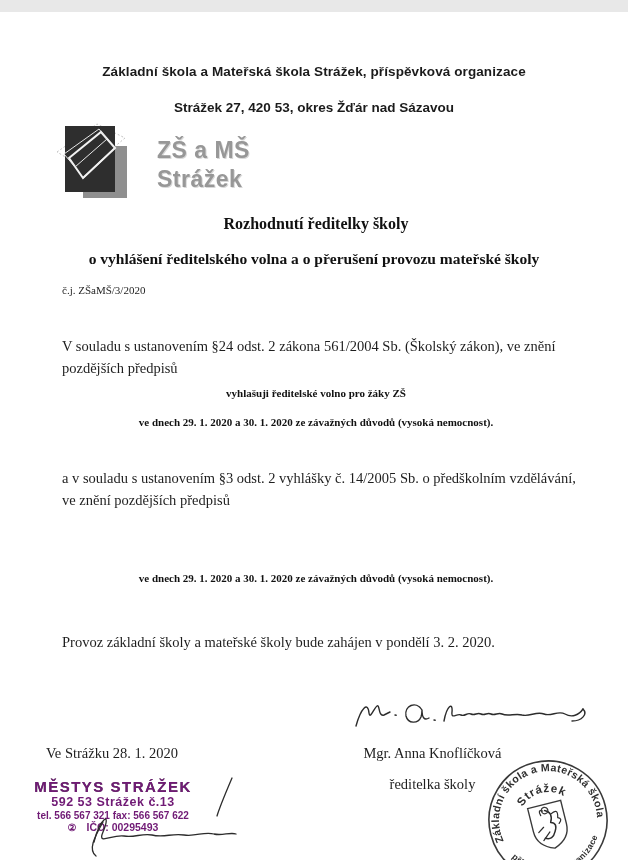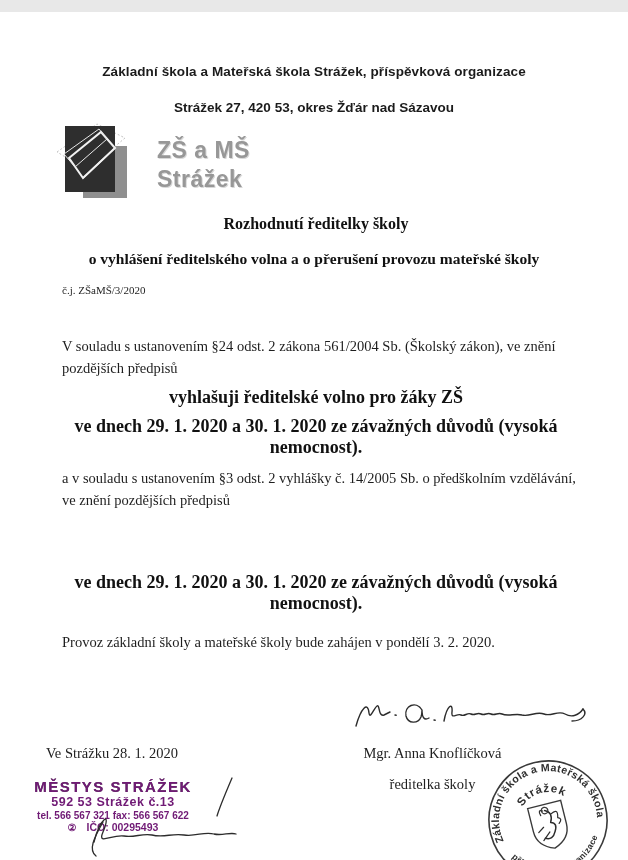--- a/index.html
+++ b/index.html
@@ -27,21 +27,21 @@
 
   .doc-title{left:62px;top:203px;width:508px;font-size:16px;font-weight:bold;color:#111;}
   .doc-subtitle{left:40px;top:238px;width:548px;font-size:15.5px;font-weight:bold;color:#111;}
   .ref{left:62px;top:272px;font-size:11px;}
 
   .para{left:62px;width:516px;font-size:14.5px;line-height:1.55;margin:0;}
   .p1{top:323px;}
   .p2{top:455px;}
   .p3{top:619px;width:520px;}
 
-  .decision{left:62px;width:508px;font-size:18px;font-weight:bold;color:#111;text-align:center;}
+  .decision{left:62px;width:508px;font-size:11px;font-weight:bold;color:#111;text-align:center;}
   .d1a{top:375px;}
   .d1b{top:404px;}
   .d2a{top:528px;}
   .d2b{top:560px;}
 
   .sig-main{left:348px;top:678px;}
   .place-date{left:46px;top:733px;font-size:14.5px;}
   .signatory-name{left:350px;top:733px;width:165px;text-align:center;font-size:14.5px;}
   .signatory-role{left:350px;top:764px;width:165px;text-align:center;font-size:14.5px;}
 

